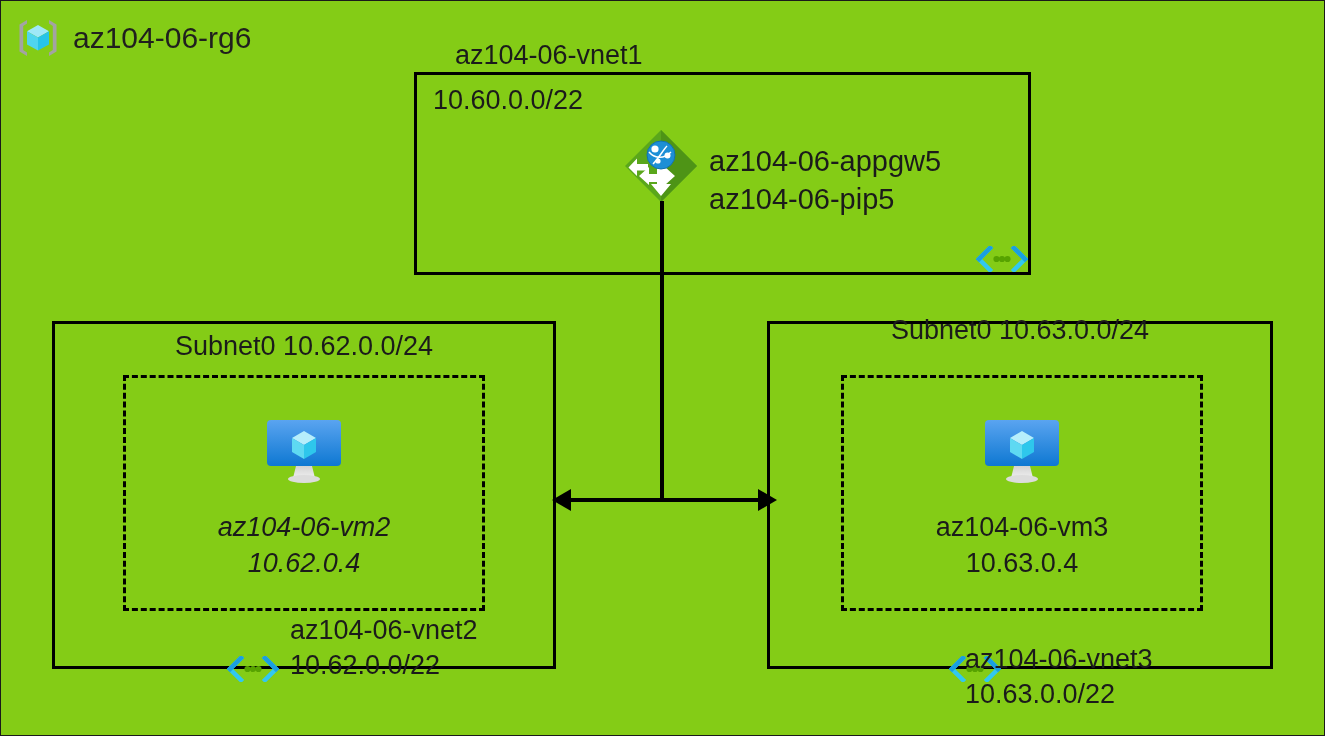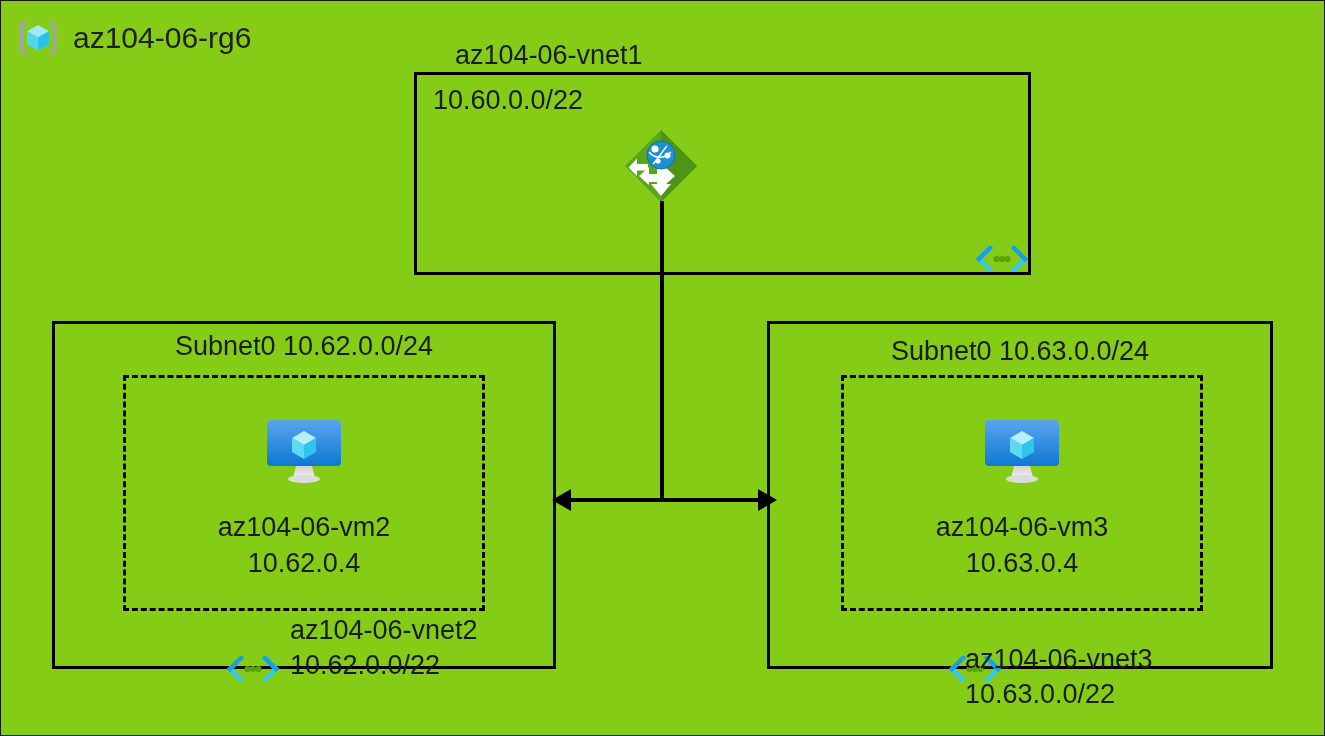--- a/index.html
+++ b/index.html
@@ -168,20 +168,24 @@
         <circle cx="44.5" cy="27.5" r="3"></circle>
         <circle cx="35" cy="33" r="2.6"></circle>
       </g>
       <g stroke="#ffffff" stroke-width="1.5" fill="none">
         <path d="M26 24 C31 30, 40 32, 48 24"></path>
         <path d="M30 36 C36 30, 40 22, 44 18"></path>
       </g>
     </svg>
   </span>
 
+  <div class="appgw-label" style="left:708px; top:141px;">
+    <div>az104-06-appgw5</div>
+    <div>az104-06-pip5</div>
+  </div>
 
   <span class="icon-abs" style="left:975px; top:245px; width:52px; height:26px;">
     <svg viewBox="0 0 52 26" width="52" height="26" aria-hidden="true">
       <path d="M14 2 L3 13 L14 24" fill="none" stroke="#32c8f0" stroke-width="4.5" stroke-linecap="square"></path>
       <path d="M14 2 L3 13" fill="none" stroke="#1b9fe0" stroke-width="4.5" stroke-linecap="square"></path>
       <path d="M38 2 L49 13 L38 24" fill="none" stroke="#32c8f0" stroke-width="4.5" stroke-linecap="square"></path>
       <path d="M38 2 L49 13" fill="none" stroke="#1b9fe0" stroke-width="4.5" stroke-linecap="square"></path>
       <circle cx="20.5" cy="13" r="3.1" fill="#57a300"></circle>
       <circle cx="26" cy="13" r="3.1" fill="#57a300"></circle>
       <circle cx="31.5" cy="13" r="3.1" fill="#57a300"></circle>
@@ -217,21 +221,21 @@
       <ellipse cx="41" cy="63" rx="16" ry="4" fill="#dcdcdc"></ellipse>
 
       <rect x="4" y="4" width="74" height="46" rx="4" fill="url(#vmgrad1)"></rect>
 
       <path d="M41 15 L53 22 L41 29 L29 22 Z" fill="#b6eefb"></path>
       <path d="M29 22 L41 29 L41 43 L29 36 Z" fill="#5ed9f2"></path>
       <path d="M53 22 L53 36 L41 43 L41 29 Z" fill="#2ec7ec"></path>
     </svg>
   </span>
 
-  <div class="vm-caption" style="left:122px; top:508px; width:362px;">
+  <div class="vm-caption" style="left:122px; top:508px; width:362px;font-style:italic;">
     <div>az104-06-vm2</div>
     <div>10.62.0.4</div>
   </div>
 
   <span class="icon-abs" style="left:226px; top:655px; width:52px; height:26px;">
     <svg viewBox="0 0 52 26" width="52" height="26" aria-hidden="true">
       <path d="M14 2 L3 13 L14 24" fill="none" stroke="#32c8f0" stroke-width="4.5" stroke-linecap="square"></path>
       <path d="M14 2 L3 13" fill="none" stroke="#1b9fe0" stroke-width="4.5" stroke-linecap="square"></path>
       <path d="M38 2 L49 13 L38 24" fill="none" stroke="#32c8f0" stroke-width="4.5" stroke-linecap="square"></path>
       <path d="M38 2 L49 13" fill="none" stroke="#1b9fe0" stroke-width="4.5" stroke-linecap="square"></path>
@@ -241,21 +245,21 @@
     </svg>
   </span>
 
   <div class="vnet-tag" style="left:289px; top:612px;">
     <div>az104-06-vnet2</div>
     <div>10.62.0.0/22</div>
   </div>
 
   <div class="box" style="left:766px; top:320px; width:506px; height:348px;"></div>
 
-  <div class="box-label centered-label" style="left:766px; top:336px; width:506px;">Subnet0 10.63.0.0/24</div>
+  <div class="box-label centered-label" style="left:766px; top:315px; width:506px;">Subnet0 10.63.0.0/24</div>
 
   <div class="dashed-box" style="left:840px; top:374px; width:362px; height:236px;"></div>
 
   <span class="icon-abs" style="left:980px; top:415px; width:82px; height:70px;">
     <svg viewBox="0 0 82 70" width="82" height="70" aria-hidden="true">
       <defs>
         <linearGradient id="vmgrad2" x1="0" y1="0" x2="0" y2="1">
           <stop offset="0%" stop-color="#5aa4f0"></stop>
           <stop offset="100%" stop-color="#0e78d2"></stop>
         </linearGradient>

